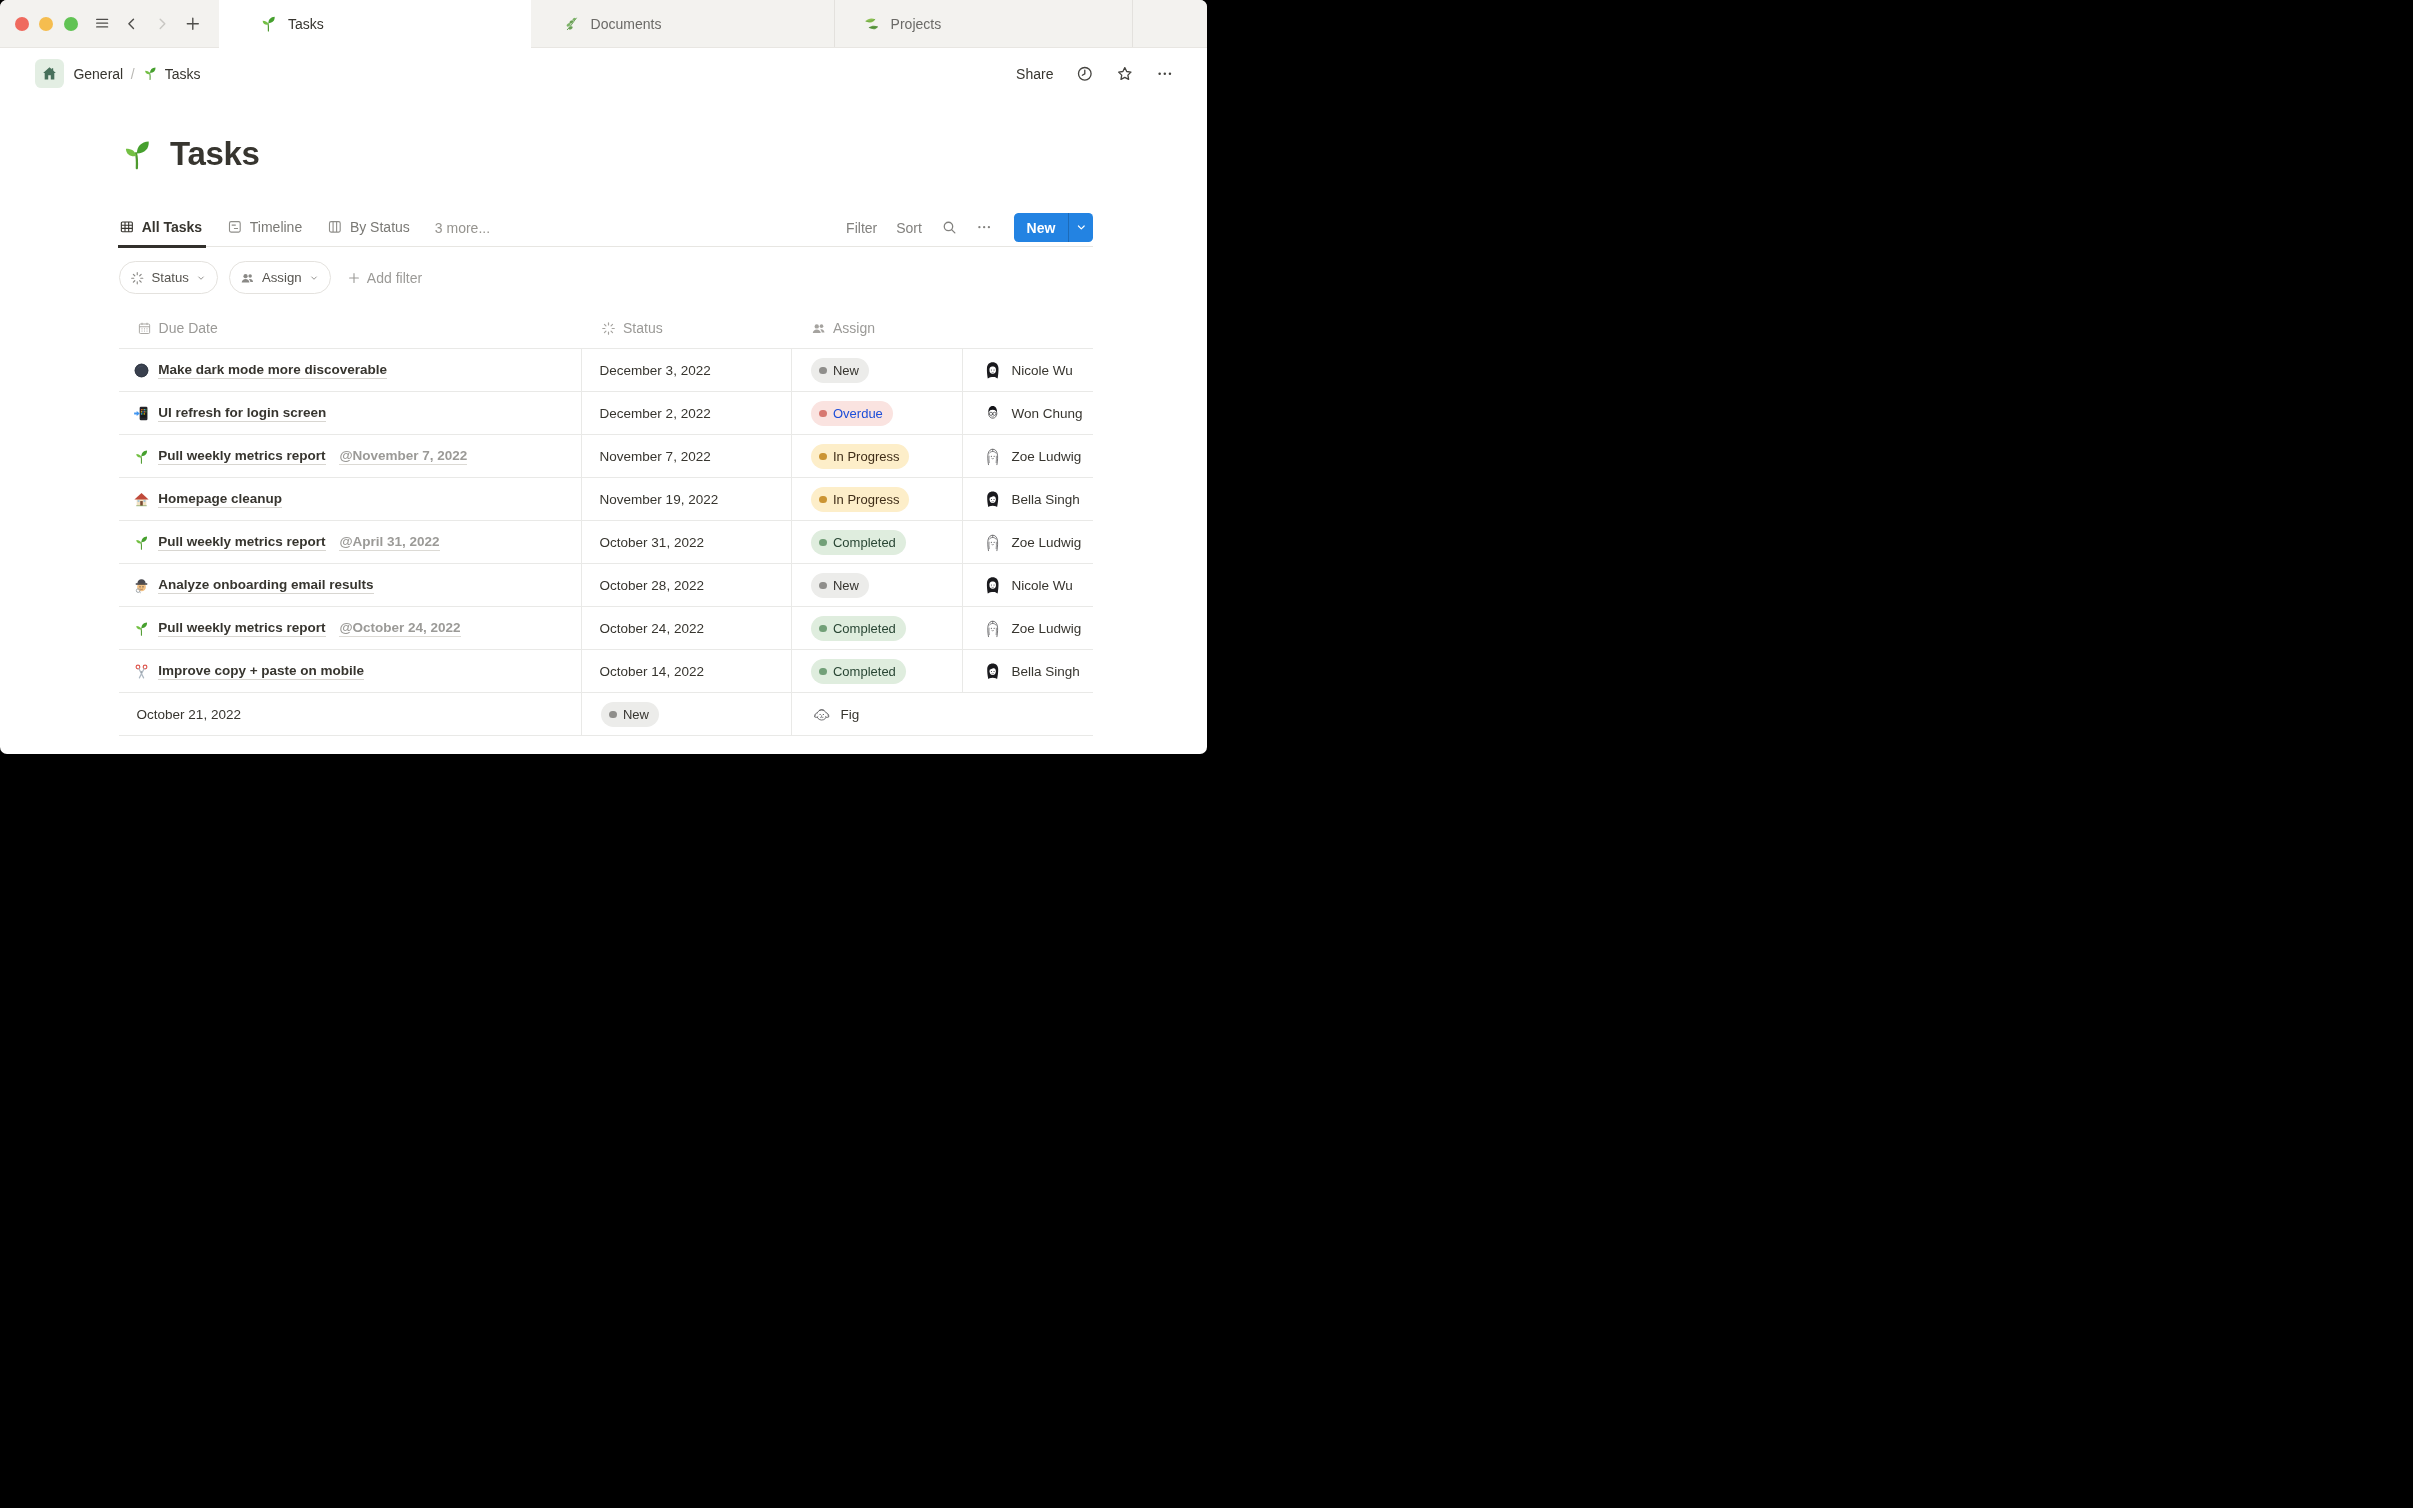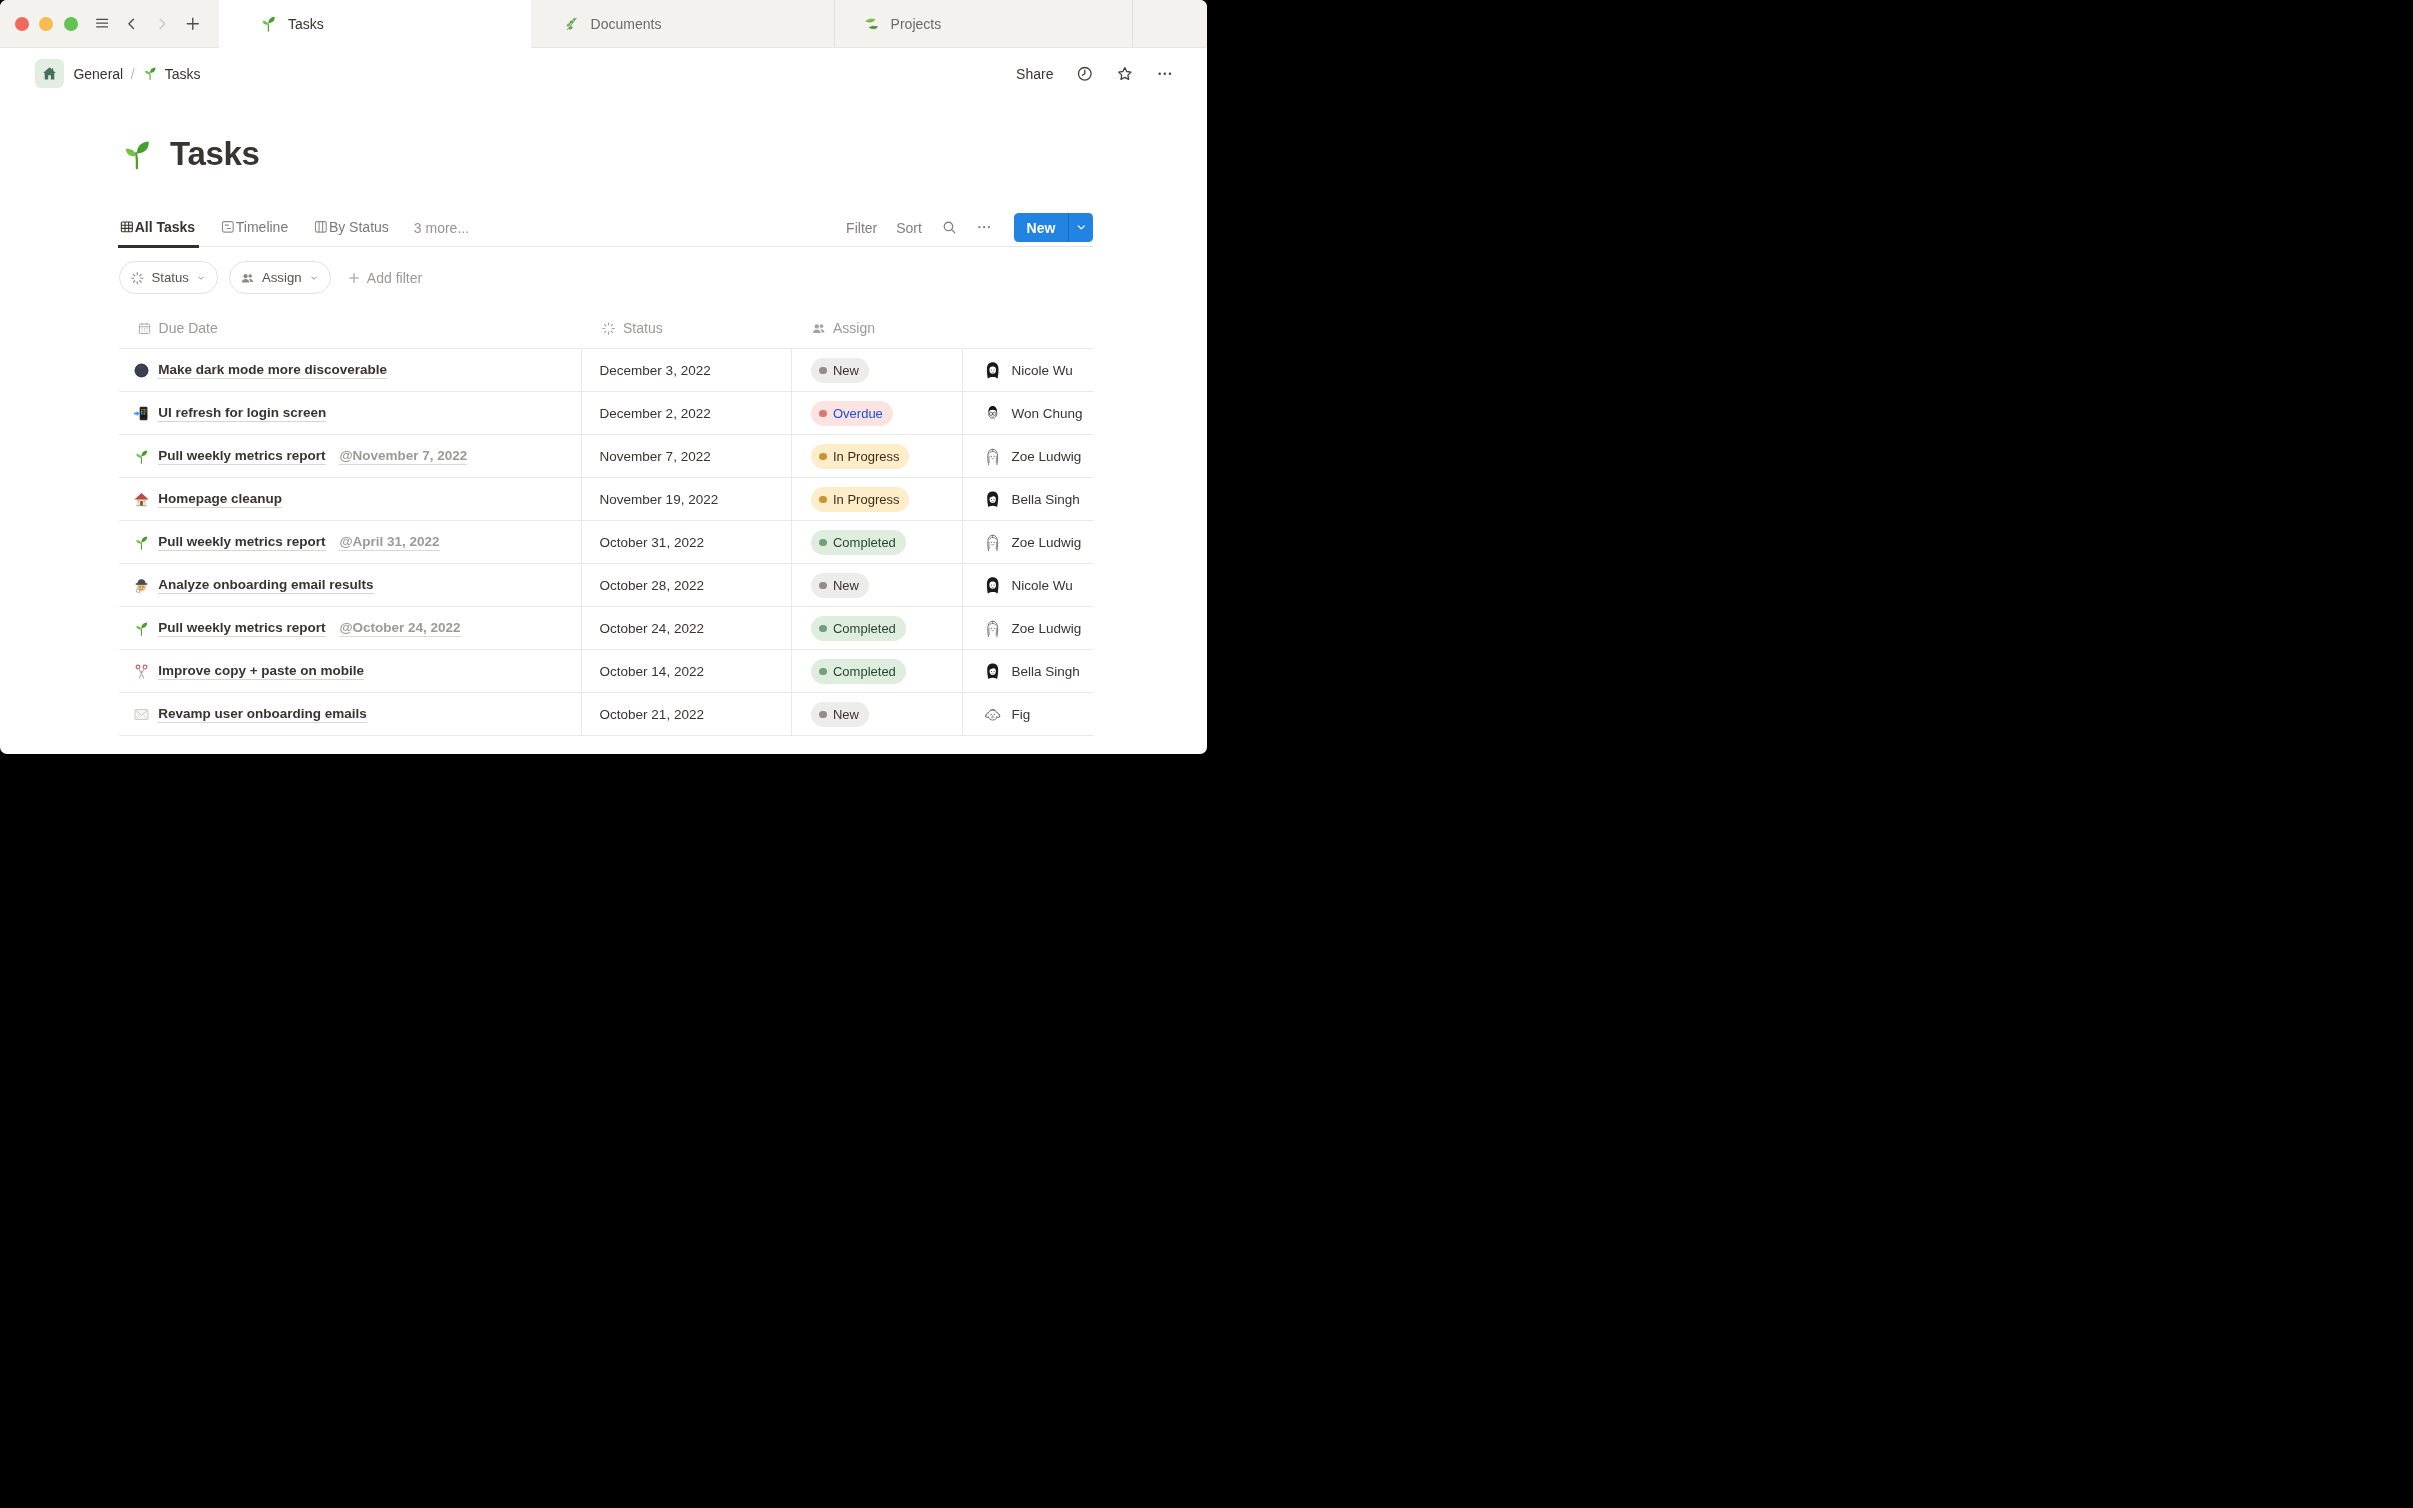--- a/index.html
+++ b/index.html
@@ -34,21 +34,21 @@
   .share-label{font-size:14px;color:#37352F;}
 
   
   .content{width:974px;margin:0 auto 0 119px;}
   .title-row{display:flex;align-items:center;gap:15px;margin-top:36px;}
   .page-title{font-size:33px;font-weight:700;letter-spacing:-0.3px;color:#37352F;margin:0;}
 
   
   .views-row{display:flex;align-items:center;margin-top:36px;border-bottom:0.6px solid #E7E6E2;position:relative;}
   .views-left{display:flex;align-items:center;gap:25px;}
-  .vtab{display:flex;align-items:center;font-size:14px;color:#7A7975;padding:10px 0 11.3px 0;position:relative;}
+  .vtab{display:flex;align-items:center;gap:7px;font-size:14px;color:#7A7975;padding:10px 0 11.3px 0;position:relative;}
   .vtab .ic{color:#8F8E8A;}
   .vtab.active{color:#37352F;font-weight:700;}
   .vtab.active .ic{color:#37352F;}
   .vtab.active::after{content:"";position:absolute;left:-1.3px;right:-3.8px;bottom:-1.3px;height:2.5px;background:#32302C;}
   .more-label{font-size:14px;color:#96948F;}
   .views-right{margin-left:auto;display:flex;align-items:center;gap:19px;color:#82817E;}
   .vr-label{font-size:14px;color:#82817E;}
   .new-btn{display:flex;align-items:stretch;height:29px;border-radius:4.4px;overflow:hidden;margin-left:2.5px;}
   .new-btn-main{display:flex;align-items:center;padding:0 12.6px;color:#fff;font-size:14px;font-weight:700;}
   .new-btn-chev{display:flex;align-items:center;justify-content:center;width:24px;color:#fff;border-left:0.6px solid rgba(0,0,0,0.18);}
@@ -631,30 +631,20 @@
                   <path d="M11.4 13.2c.4-3.6 2.2-5.6 5-5.6 2.4 0 4 1.2 4.6 3.4-3.2-.8-6.4-.2-9.6 2.2z" fill="#1A1A1E"></path>
                   <circle cx="14.1" cy="15.6" r=".75" fill="#1A1A1E"></circle>
                   <circle cx="18" cy="15.6" r=".75" fill="#1A1A1E"></circle>
                   <path d="M14.9 18.9c.8.4 1.5.4 2.3 0" stroke="#1A1A1E" stroke-width=".7" fill="none" stroke-linecap="round"></path>
                 </svg>
               </span>
               <span>Bella Singh</span>
             </div>
           </div>
           <div class="trow">
-            <div class="cell name">
-              <span class="ic" style="width:17px;height:17px">
-                <svg viewBox="0 0 24 24">
-                  <rect x="2.8" y="5" width="18.4" height="14" rx="1.4" fill="#F5F5F3" stroke="#B9B8B4" stroke-width="1"></rect>
-                  <path d="M3.4 5.8L12 13l8.6-7.2" fill="none" stroke="#B9B8B4" stroke-width="1"></path>
-                  <path d="M3.4 18.4l6-5.6M20.6 18.4l-6-5.6" fill="none" stroke="#D2D1CD" stroke-width=".9"></path>
-                </svg>
-              </span>
-              <span class="tname">Revamp user onboarding emails</span>
-            </div>
             <div class="cell due">October 21, 2022</div>
             <div class="cell status">
               <span class="chip" style="background:#ECECEA;color:#373530">
                 <span class="dot" style="background:#8F8E8B"></span>
                 <span>New</span>
               </span>
             </div>
             <div class="cell assign">
               <span class="avatar">
                 <svg viewBox="0 0 32 32">

